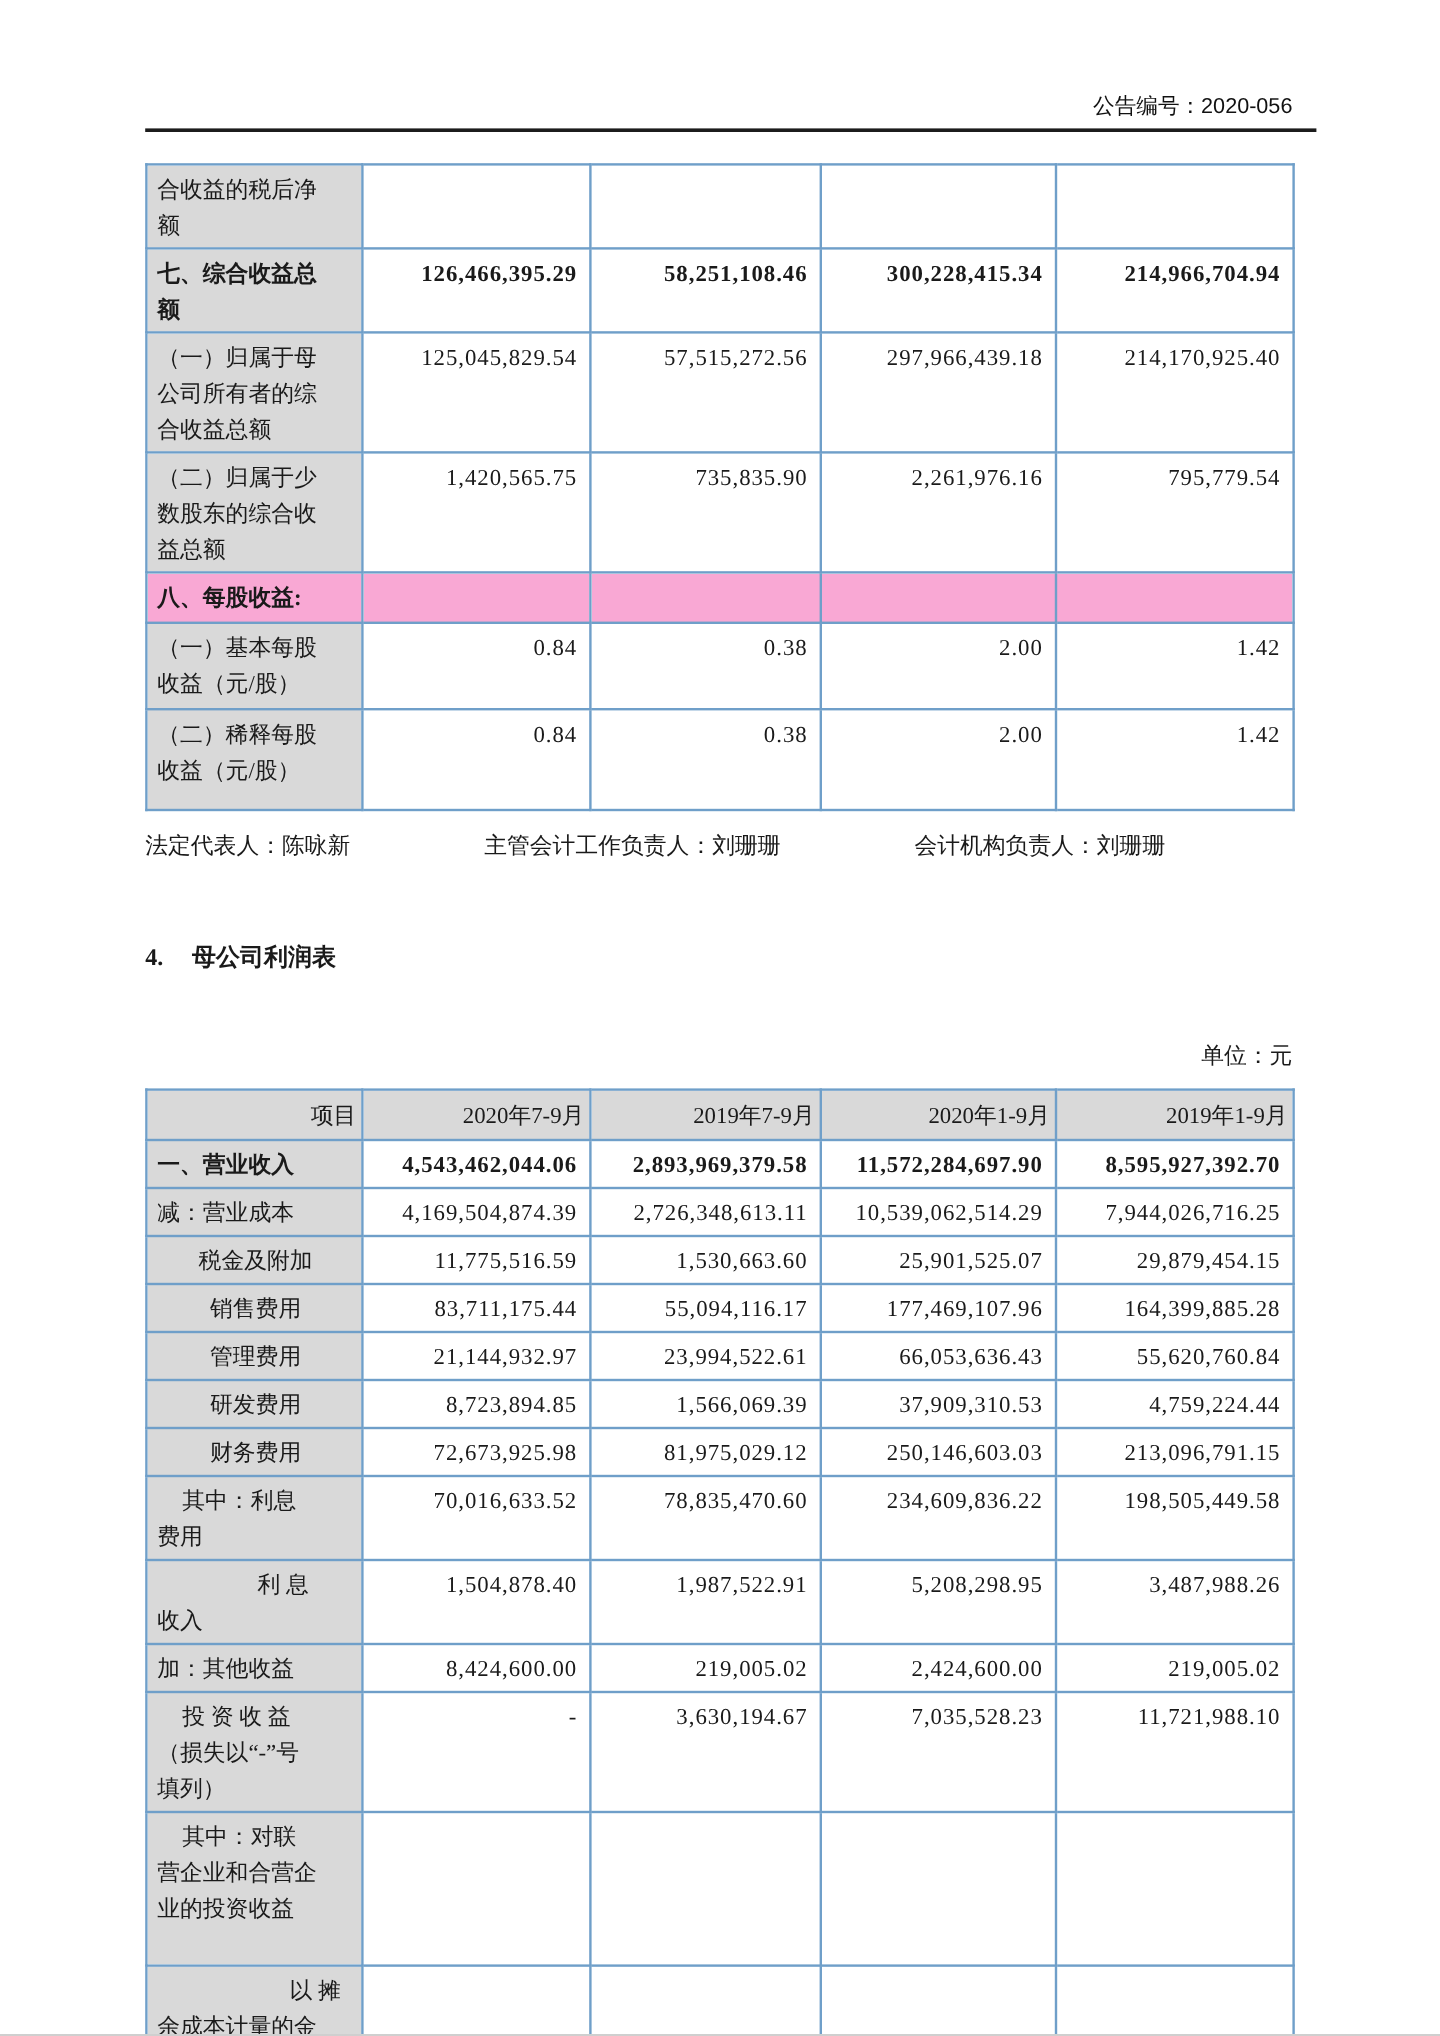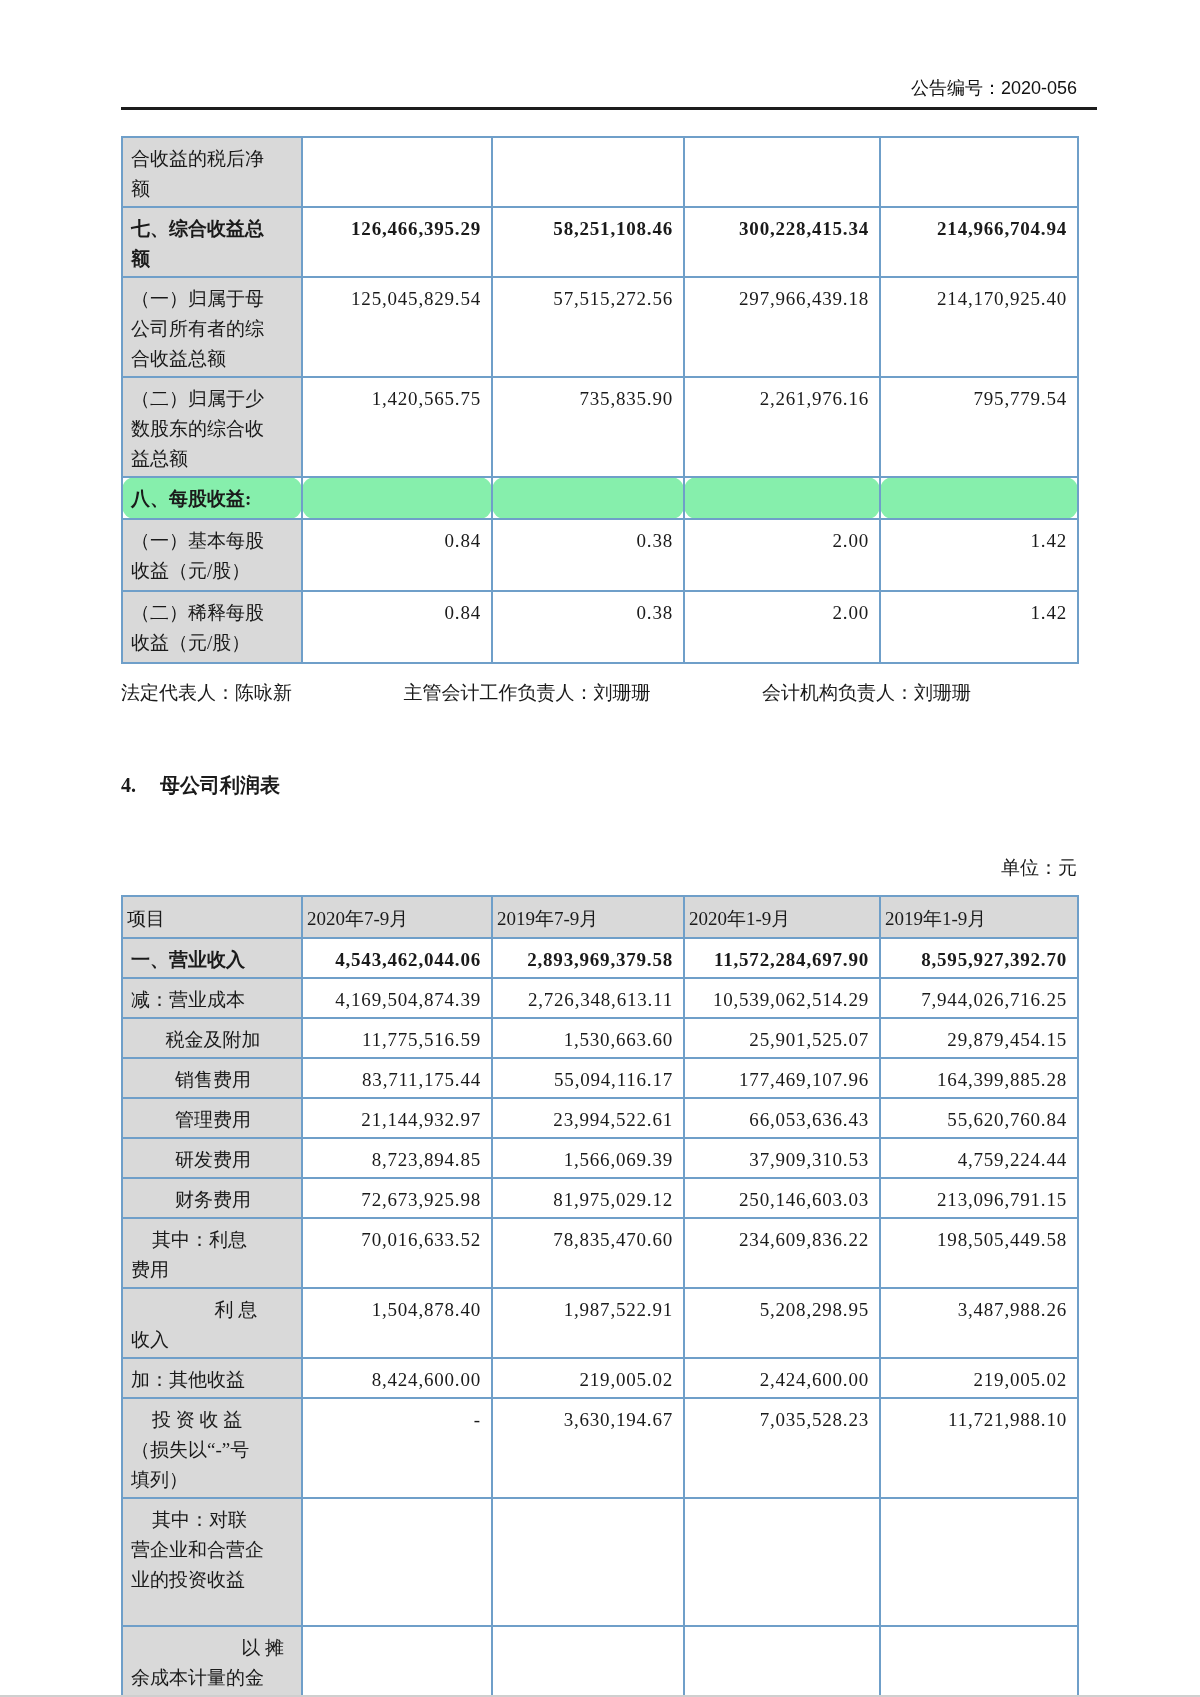--- a/index.html
+++ b/index.html
@@ -49,24 +49,24 @@
   }
   .lbl { white-space: pre-line; line-height: 30px; text-align: left; }
   td.val {
     text-align: right;
     padding: 6px 10px 2px 4px;
     letter-spacing: 0.8px;
     line-height: 30px;
     background: #ffffff;
   }
   tr.bold td { font-weight: 700; }
-  tr.grayrow td { background: #86efac; border-radius: 13px; }
+  tr.grayrow td { background: #f9a8d4; }
   th.hdr {
     background: #d9d9d9;
-    text-align: left;
+    text-align: right;
     font-weight: 700;
     padding: 7px 4px 2px 4px;
     line-height: 30px;
   }
   td.ctr .lbl { text-align: center; }
   td.ind1 .lbl { text-indent: 1.1em; }
   td.ind4 .lbl { text-indent: 4.4em; }
   td.ind5 .lbl { text-indent: 5.8em; }
 
   .t1 { margin-top: 26px; }
@@ -178,21 +178,21 @@
         <tr style="height:72px">
           <td class="lblcell">
               <div class="lbl">（一）基本每股
 收益（元/股）</div>
             </td>
           <td class="val">0.84</td>
           <td class="val">0.38</td>
           <td class="val">2.00</td>
           <td class="val">1.42</td>
         </tr>
-        <tr style="height:72px">
+        <tr style="height:84px">
           <td class="lblcell">
               <div class="lbl">（二）稀释每股
 收益（元/股）</div>
             </td>
           <td class="val">0.84</td>
           <td class="val">0.38</td>
           <td class="val">2.00</td>
           <td class="val">1.42</td>
         </tr>
       </tbody>

